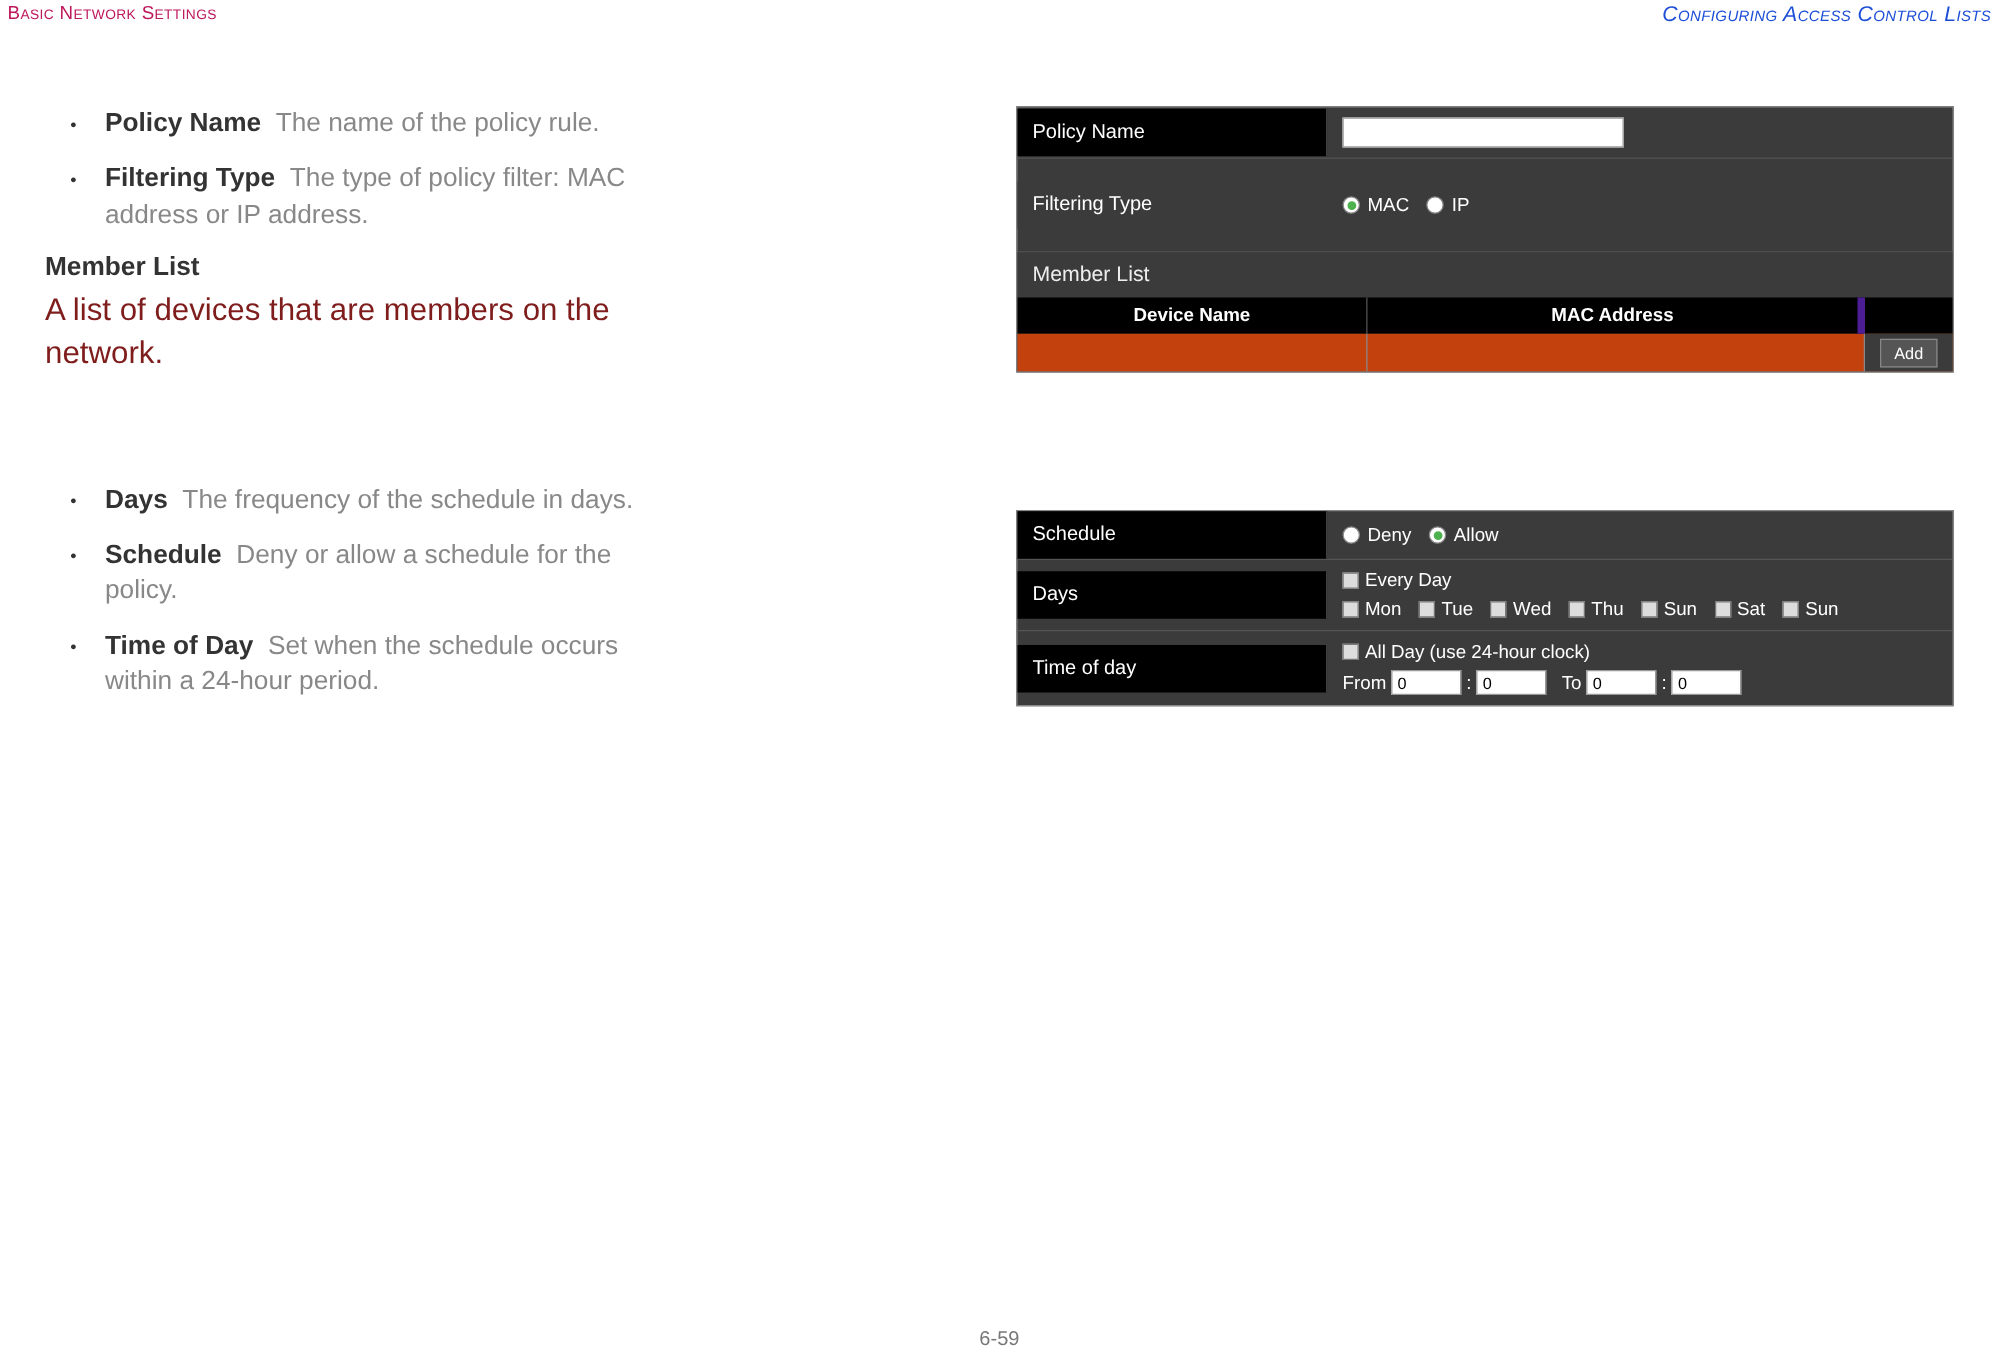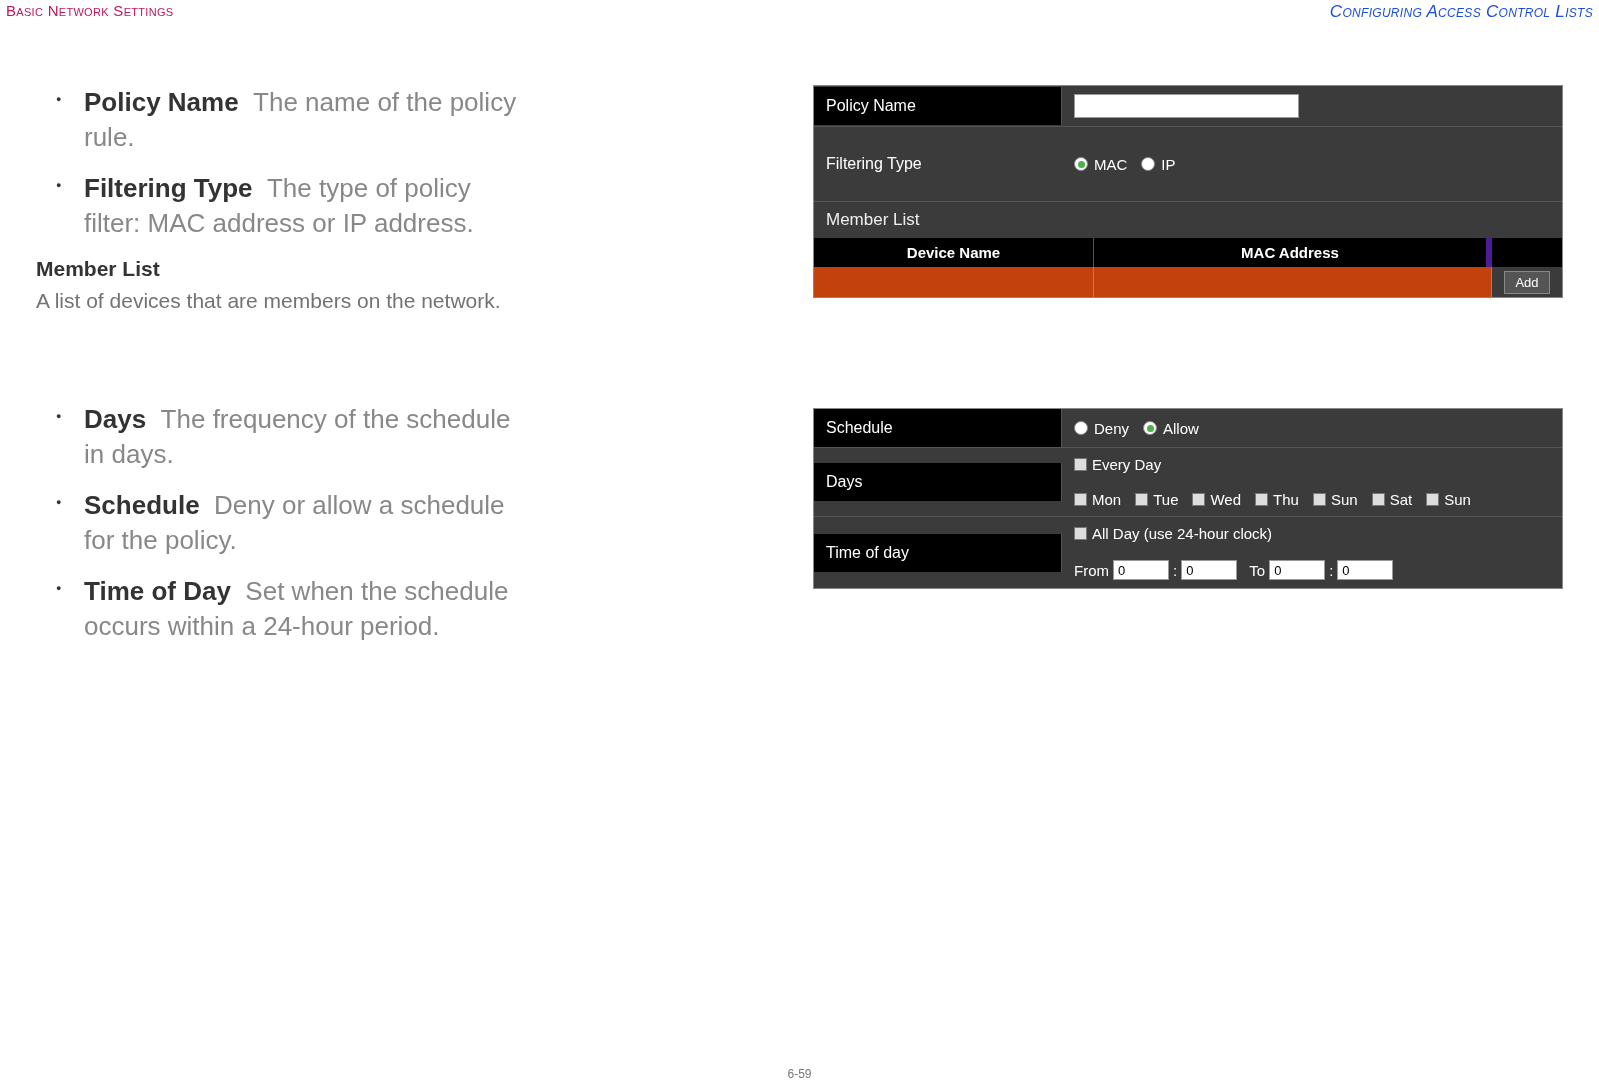--- a/index.html
+++ b/index.html
@@ -42,21 +42,21 @@
   }
   .right-col {
     width: 750px;
     float: right;
   }
   ul.bullets {
     list-style: none;
     padding-left: 48px;
   }
   ul.bullets li {
-    font-size: 26px;
+    font-size: 21px;
     line-height: 1.35;
     color: #888;
     margin-bottom: 16px;
     position: relative;
   }
   ul.bullets li::before {
     content: "●";
     position: absolute;
     left: -28px;
     top: 8px;
@@ -68,22 +68,22 @@
     color: #333;
   }
   .subhead {
     font-size: 21px;
     font-weight: bold;
     color: #333;
     margin-top: 4px;
     margin-bottom: 6px;
   }
   .subdesc {
-    font-size: 21px;
-    color: #737373;
+    font-size: 25px;
+    color: #7f1d1d;
     line-height: 1.35;
     margin-bottom: 16px;
   }
 
   
   .panel {
     background: #3b3b3b;
     color: #fff;
     font-family: Arial, sans-serif;
     font-size: 15px;
@@ -173,30 +173,30 @@
     background: #fff;
     width: 56px;
     height: 20px;
     border: 1px solid #999;
     color: #000;
     padding: 0 4px;
     font-size: 13px;
     display: inline-flex;
     align-items: center;
   }
-  .days-wrap, .time-wrap { display: flex; flex-direction: column; gap: 18px; }
+  .days-wrap, .time-wrap { display: flex; flex-direction: column; gap: 6px; }
   .days-line, .time-line { display: flex; align-items: center; flex-wrap: wrap; gap: 4px; }
 
   .page-num {
     position: absolute;
     bottom: 10px;
     left: 0; right: 0;
     text-align: center;
     color: #777;
-    font-size: 12px;
+    font-size: 16px;
   }
 </style>
 </head>
 <body>
 
 <div class="header-left">Basic Network Settings</div>
 <div class="header-right">Configuring Access Control Lists</div>
 
 <div class="content">
 

